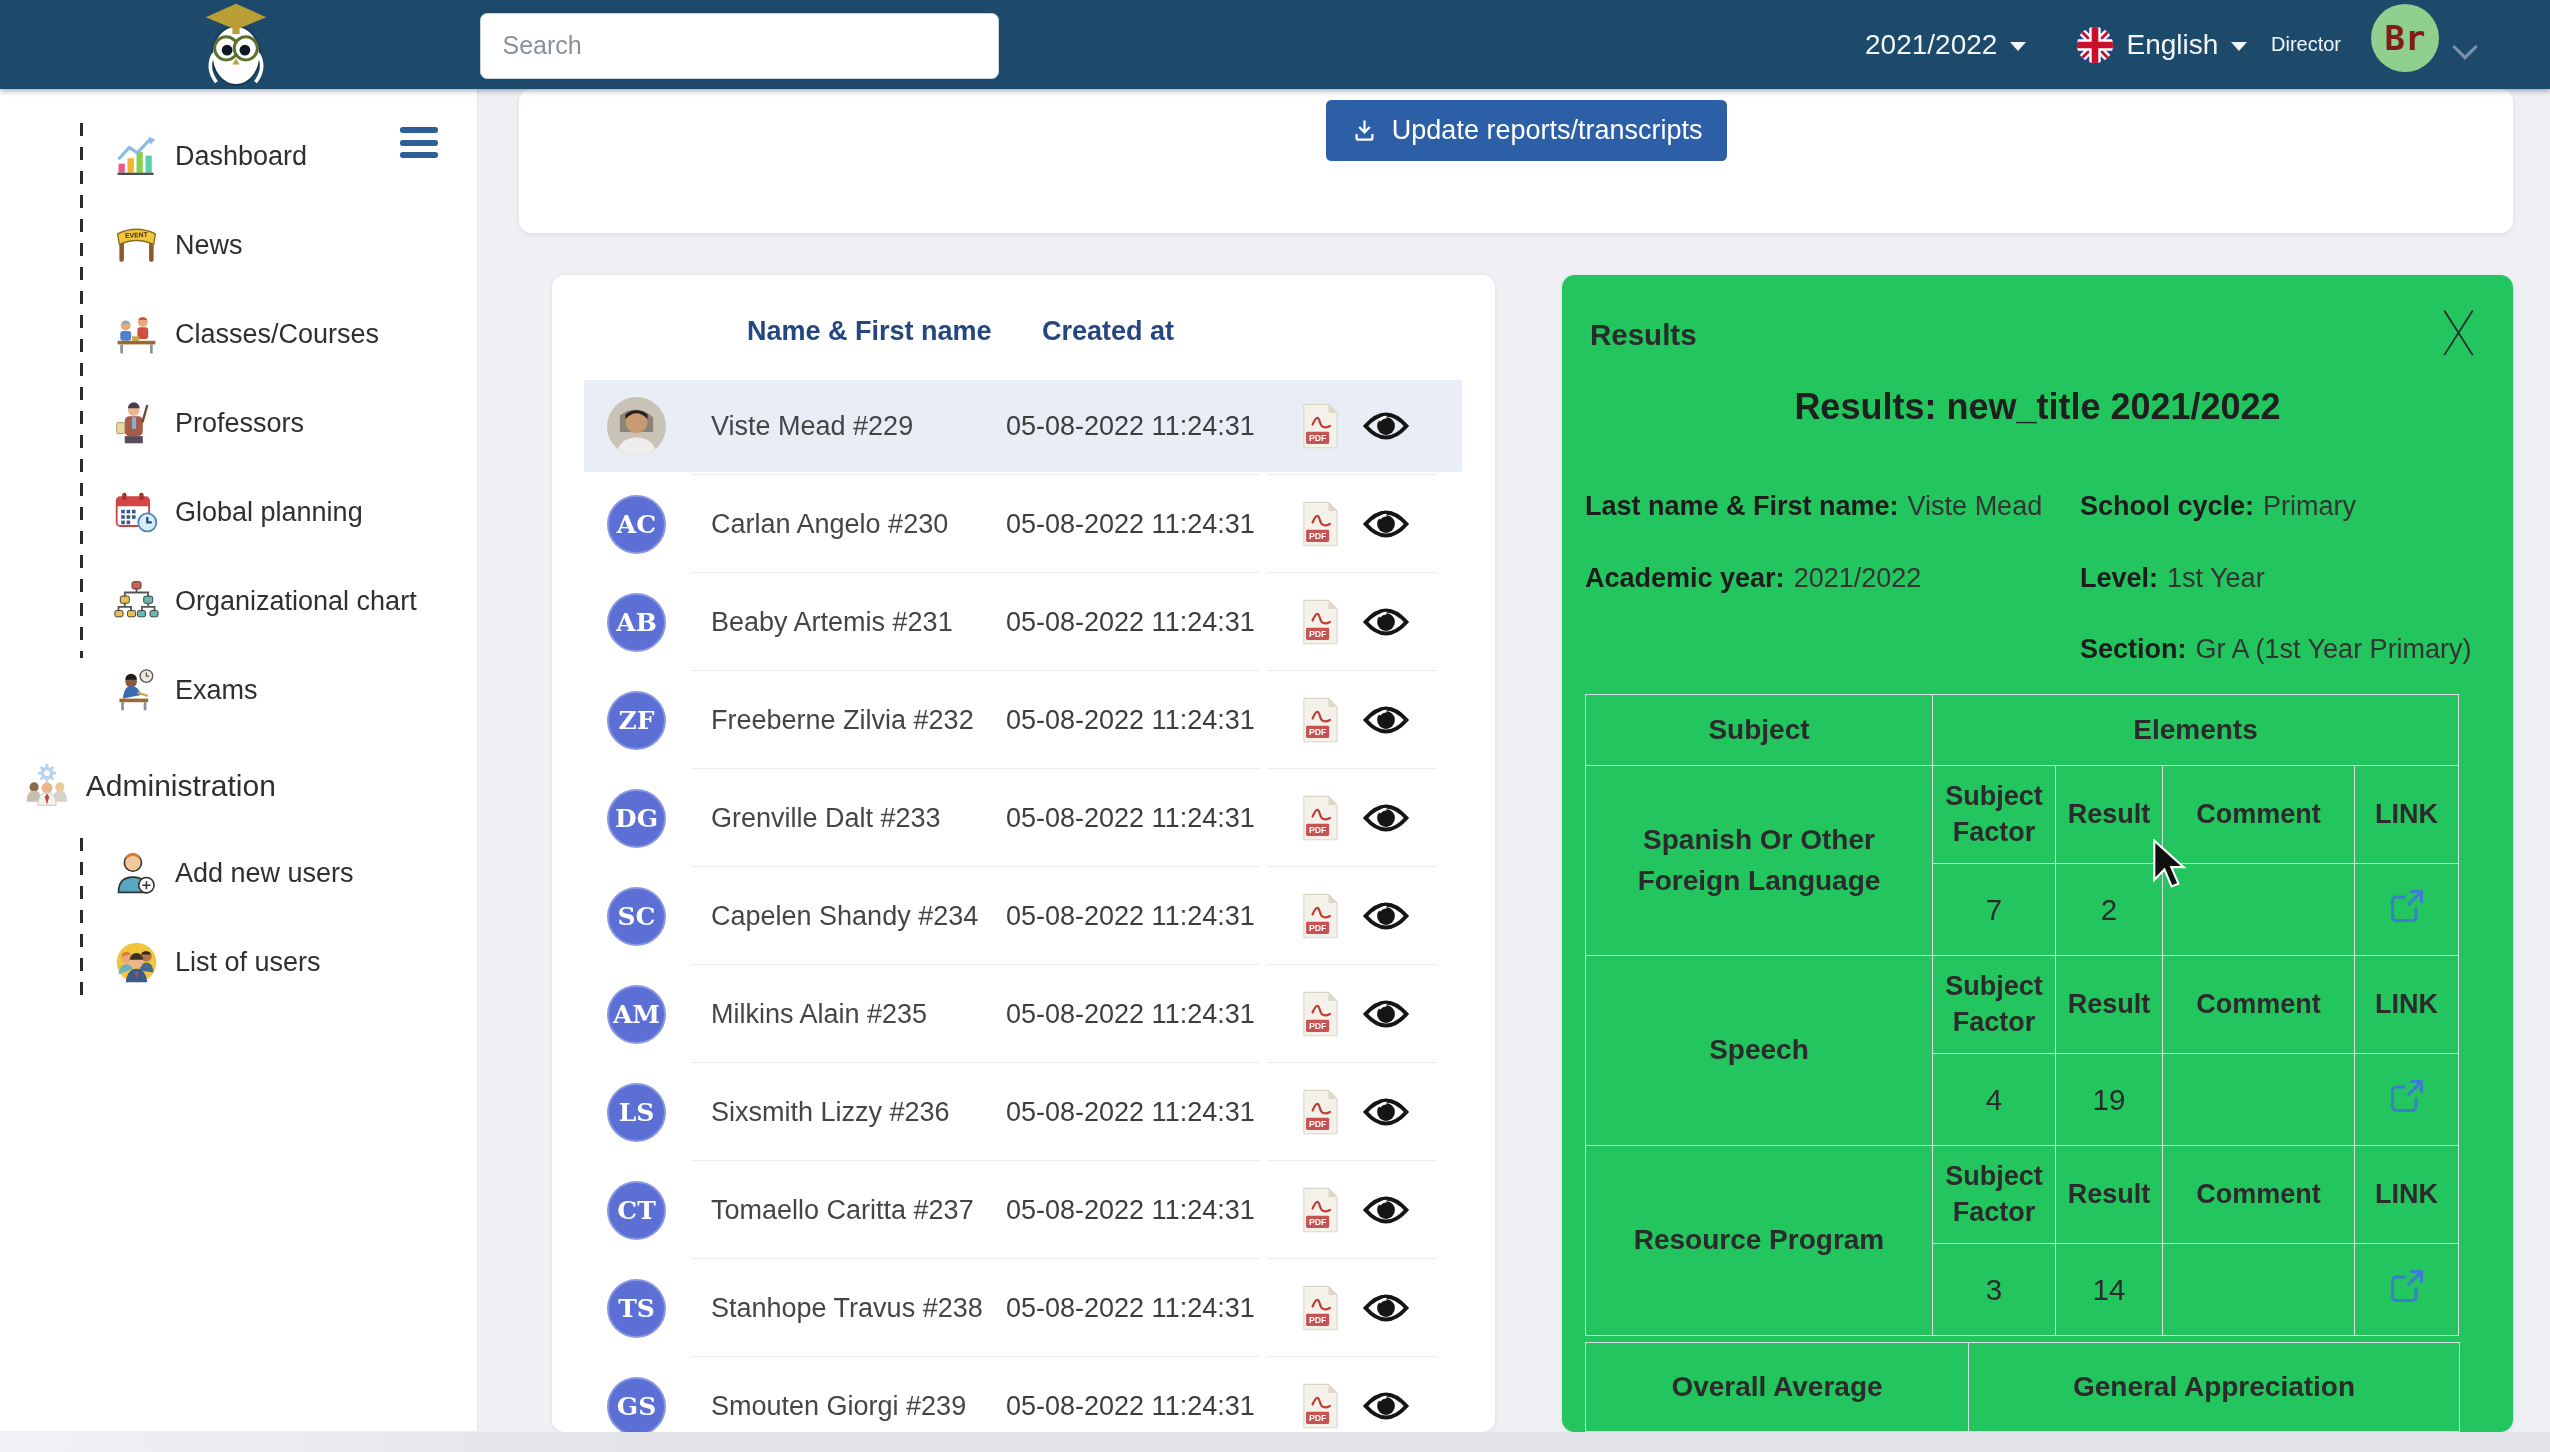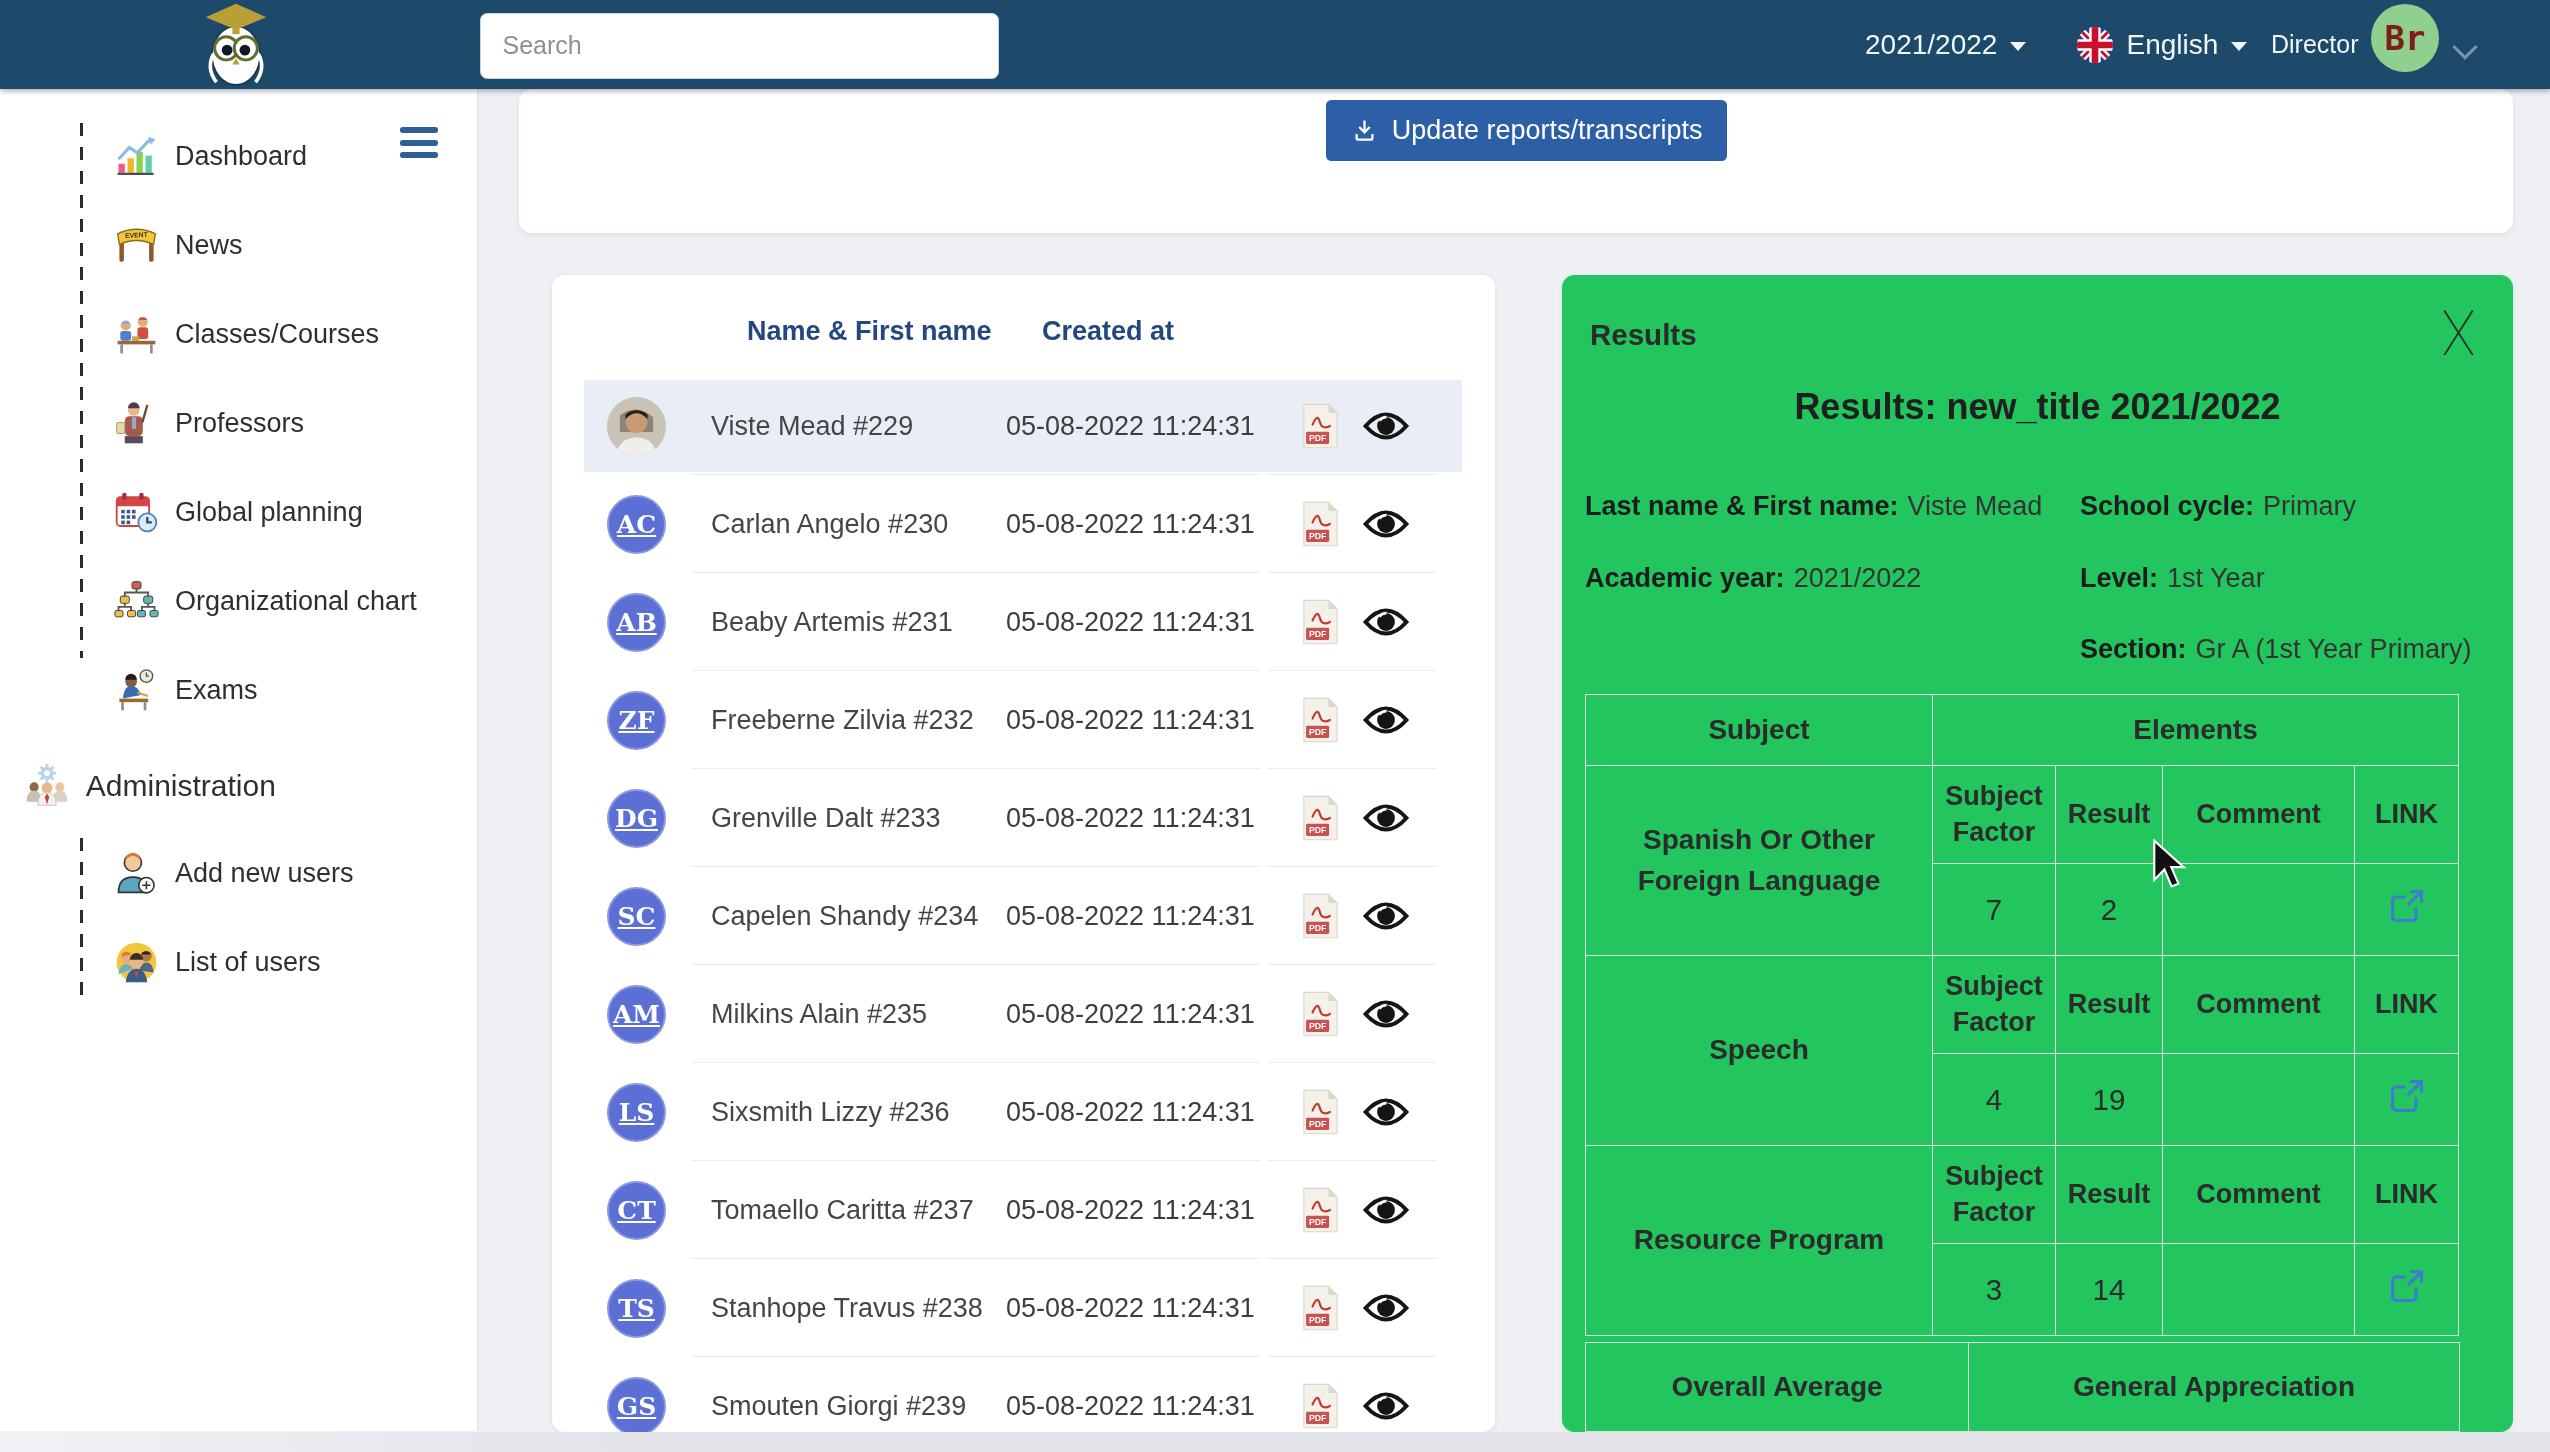--- a/index.html
+++ b/index.html
@@ -71,21 +71,21 @@
   .report-row::after{content:'';position:absolute;left:139px;width:569px;bottom:0;
     border-bottom:1.8px solid #ececec;}
   .report-row::before{content:'';position:absolute;left:715px;right:58px;bottom:0;
     border-bottom:1.8px solid #ececec;}
   .report-row:last-child::after,.report-row:last-child::before{display:none;}
   .row-bg{position:absolute;left:32px;right:33px;top:2.7px;bottom:2.7px;background:#e9edf5;display:none;}
   .report-row.selected .row-bg{display:block;}
   .avatar{position:absolute;left:55px;top:19.7px;width:59px;height:59px;border-radius:50%;}
   .avatar.initials{background:#5b6fd4;border:2.7px solid #8a97e2;box-sizing:border-box;
     display:flex;align-items:center;justify-content:center;color:#fff;
-    font:bold 25px "DejaVu Serif",serif;text-decoration:underline;}
+    font:bold 25px "DejaVu Serif",serif;}
   .avatar.photo{overflow:hidden;}
   .avatar.photo svg{width:100%;height:100%;}
   .rname{position:absolute;left:159px;top:50%;transform:translateY(-50%);font-size:27px;color:#454545;}
   .rdate{position:absolute;left:454px;top:50%;transform:translateY(-50%);font-size:27px;color:#3d3d3d;}
   .pdf-btn{position:absolute;left:749px;top:50%;transform:translateY(-50%);width:39px;height:50px;cursor:pointer;}
   .eye-btn{position:absolute;left:810px;top:50%;transform:translateY(-50%);width:48px;height:36px;cursor:pointer;}
   .pdf-btn svg,.eye-btn svg,.icon svg{width:100%;height:100%;display:block;}
   
   #results-card{position:absolute;left:1562px;top:275px;width:951px;height:1157px;background:#22c55e;
     border-radius:12.5px;overflow:hidden;box-shadow:0 1.8px 5.4px rgba(30,40,60,.08);}
@@ -149,21 +149,21 @@
             <path d="M0 0 40 40M40 0 0 40" stroke="#fff" stroke-width="8"></path>
             <path d="M0 0 40 40M40 0 0 40" stroke="#c8102e" stroke-width="3"></path>
             <path d="M20 0V40M0 20H40" stroke="#fff" stroke-width="12"></path>
             <path d="M20 0V40M0 20H40" stroke="#c8102e" stroke-width="7"></path>
           </g>
         </svg></span>
     <span class="nav-label">English</span>
     <span class="caret-down"></span>
   </div>
   <div class="nav-group" id="role-label">
-    <span class="nav-label" style="font-size:25px">Director</span>
+    <span class="nav-label" style="font-size:20px">Director</span>
   </div>
   <div class="nav-group abs" id="avatar">
     <span>Br</span>
   </div>
   <span class="abs" id="avatar-chevron"></span>
 </div>
 
 <div id="sidebar">
   <div id="hamburger">
     <div></div>

